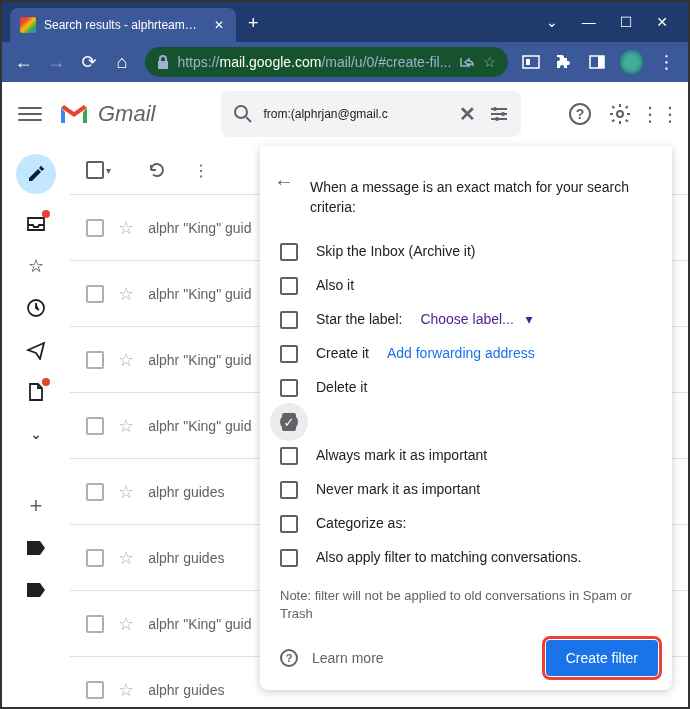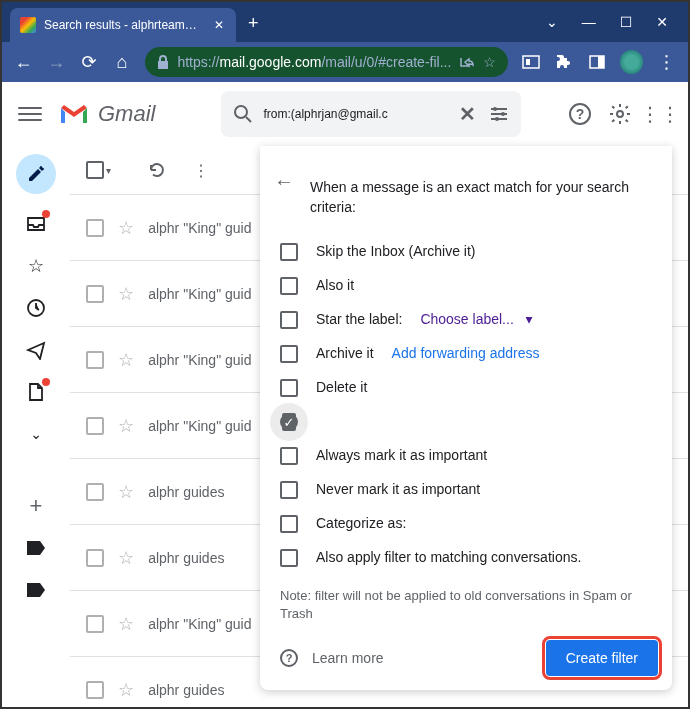--- a/index.html
+++ b/index.html
@@ -307,21 +307,21 @@
       <div class="opt-check"></div>
       <span>Also it</span>
     </div>
     <div class="option-row">
       <div class="opt-check"></div>
       <span>Star the label:</span>
       <span class="label-select"><span>Choose label...</span>&nbsp;&nbsp;&nbsp;▾</span>
     </div>
     <div class="option-row">
       <div class="opt-check"></div>
-      <span>Archive it</span>
+      <span>Create it</span>
       <span class="link">Add forwarding address</span>
     </div>
     <div class="option-row">
       <div class="opt-check"></div>
       <span>Delete it</span>
     </div>
     <div class="option-row">
       <div class="opt-check highlighted">
           <div class="inner-check">✓</div>
         </div>

